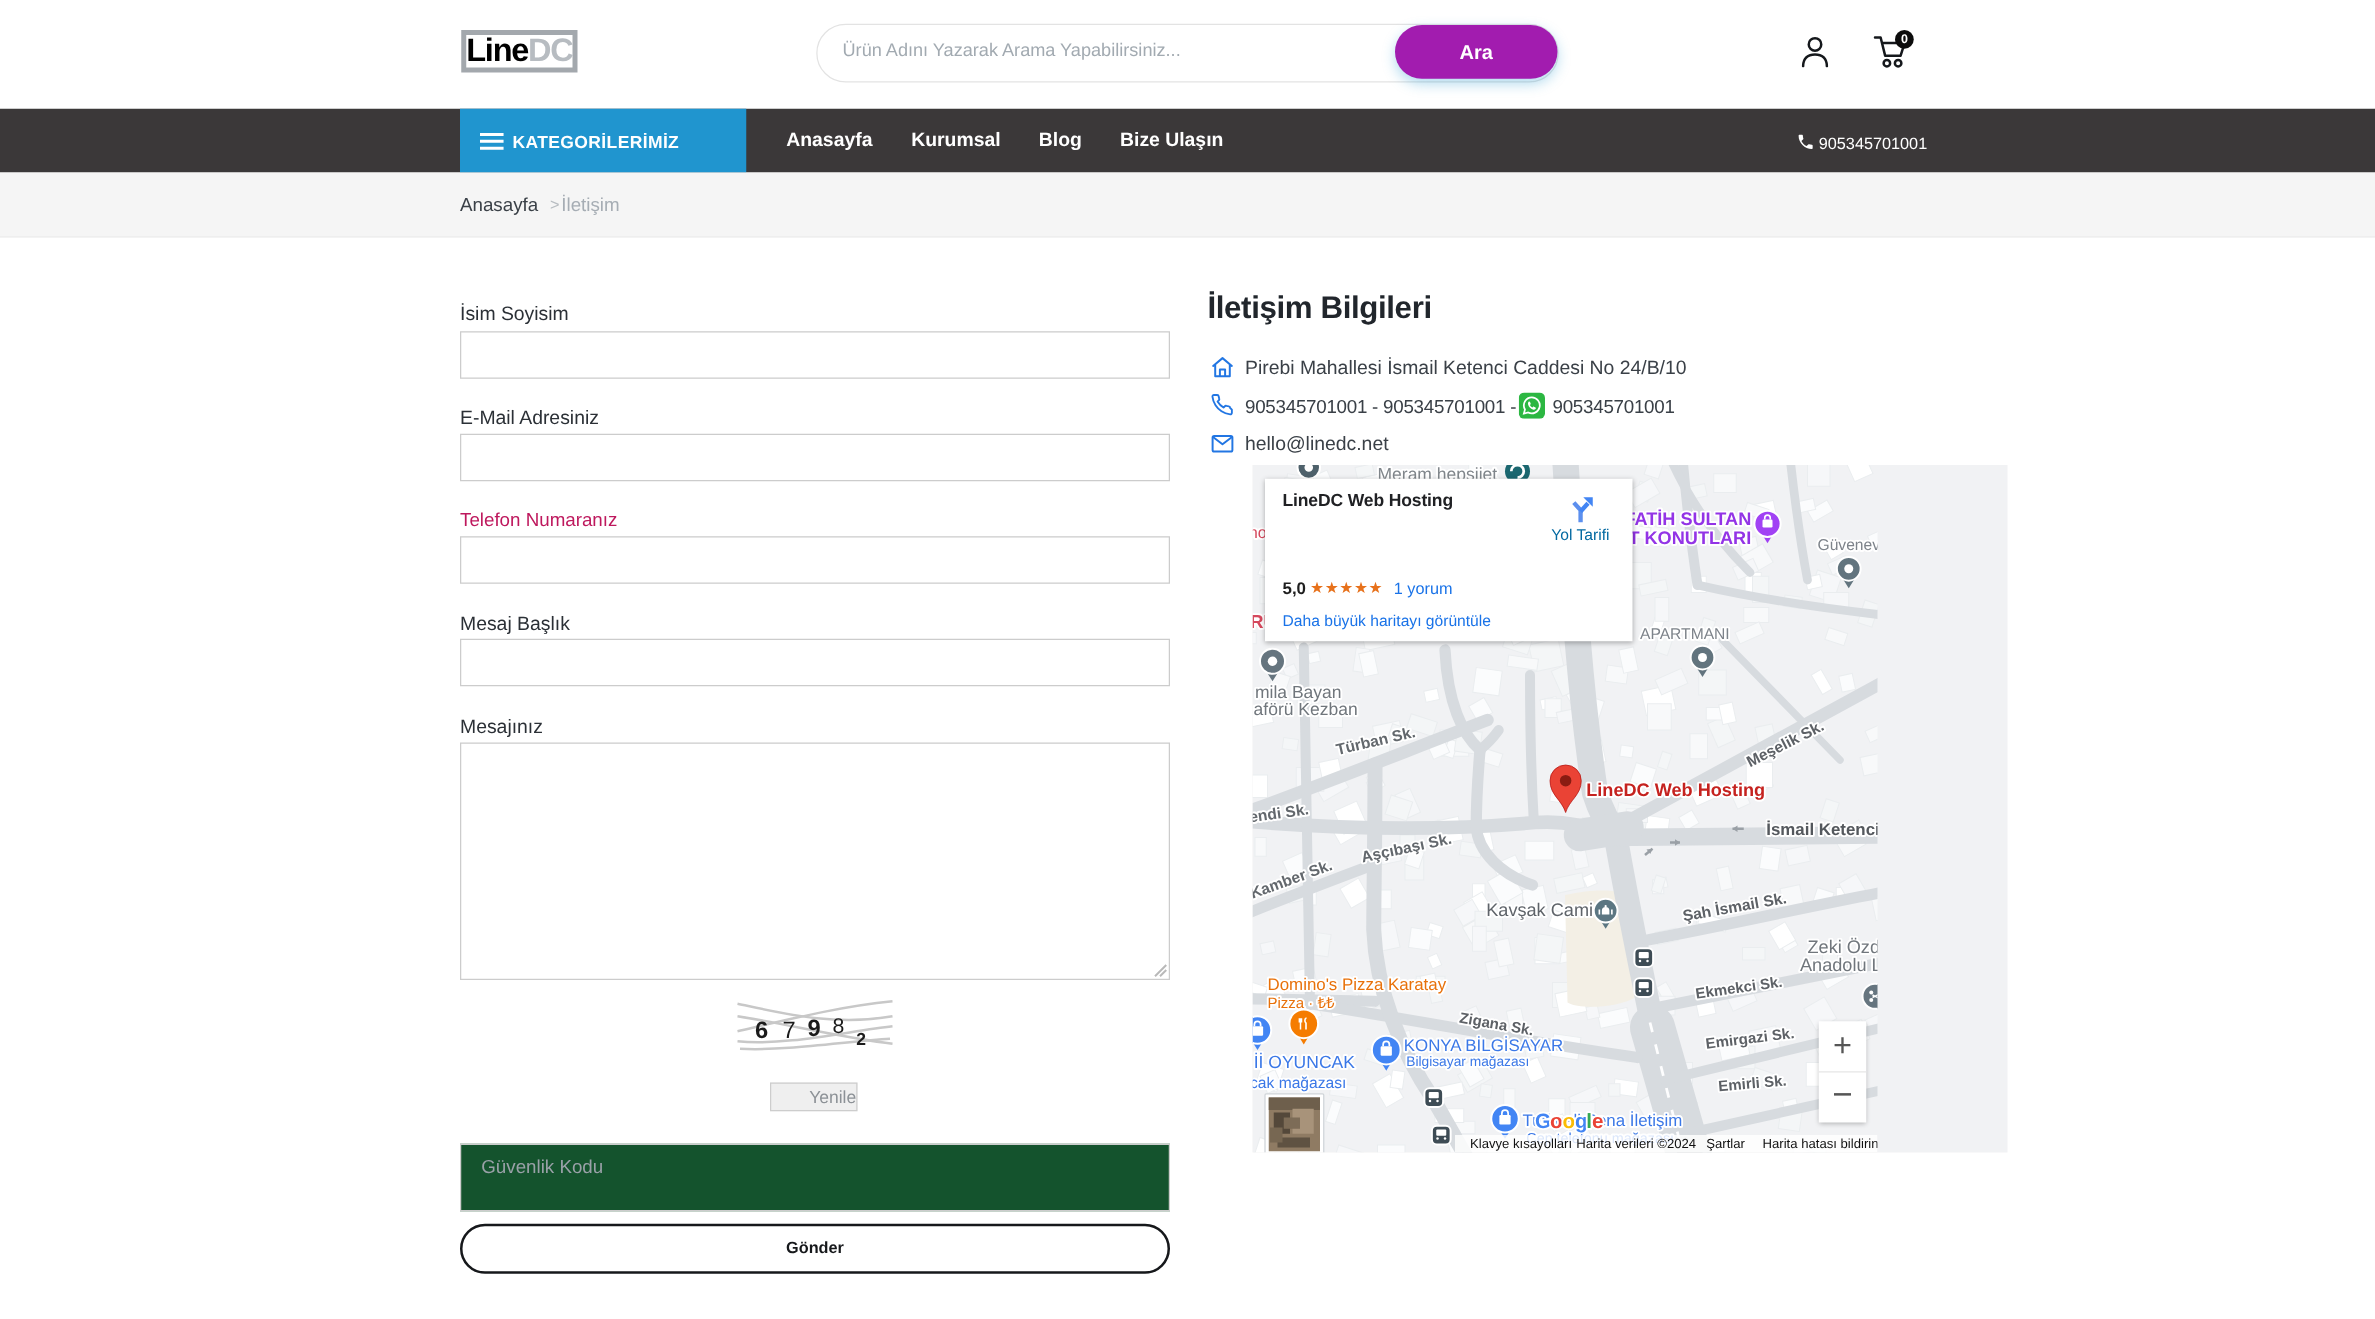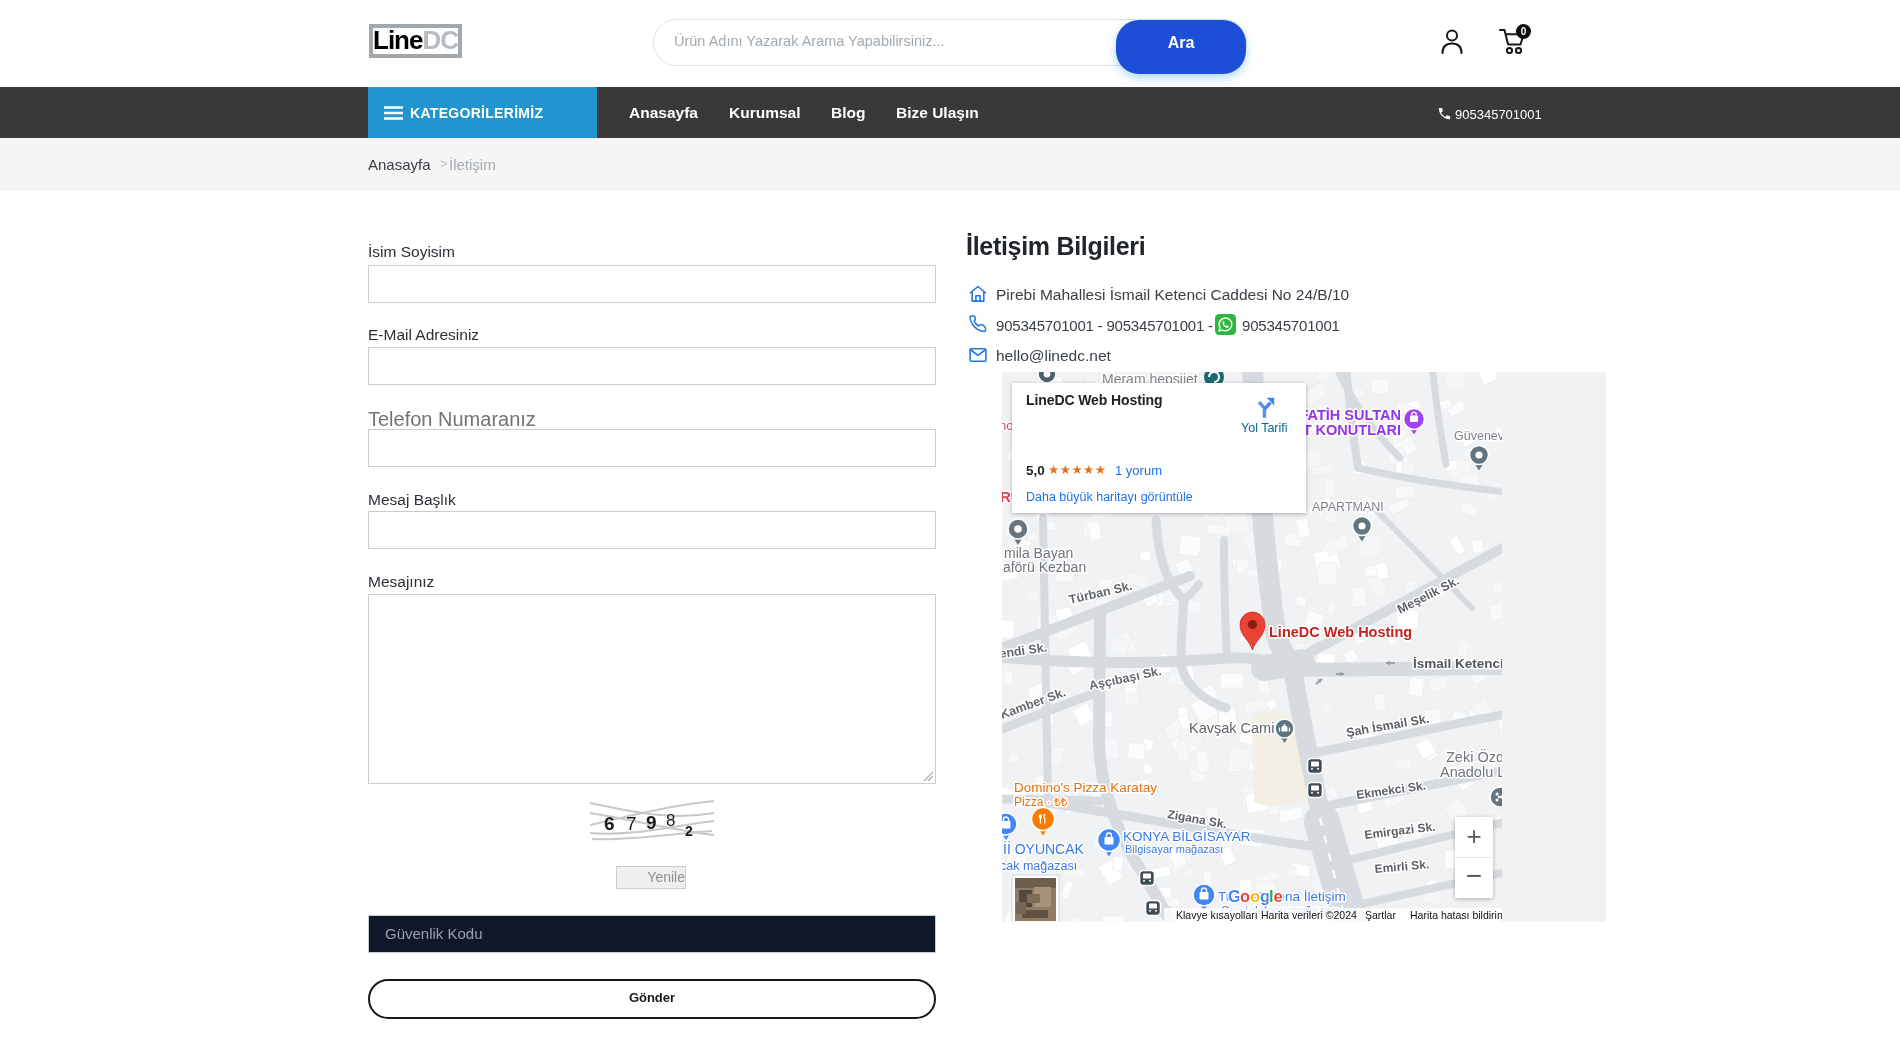--- a/index.html
+++ b/index.html
@@ -6,21 +6,21 @@
 * { margin:0; padding:0; }
 body { -webkit-font-smoothing:antialiased; width:1900px; height:1055px; position:relative; background:#ffffff; font-family:"Liberation Sans", sans-serif; overflow:hidden; }
 </style>
 </head>
 <body>
 
 <div style="position:absolute;left:0;top:0;width:1900px;height:87px;background:#fff"></div>
 <div style="position:absolute;left:369px;top:24px;width:93px;height:34px;border:4px solid #a3a8ad;box-sizing:border-box;text-align:center;font-size:26px;font-weight:700;line-height:25px;letter-spacing:-1px"><span style="color:#000000">Line</span><span style="color:#b7bcc1">DC</span></div>
 <div style="position:absolute;left:653px;top:19px;width:594px;height:47px;border:1px solid #e3e3e3;border-radius:24px;box-sizing:border-box;background:#fff"></div>
 <div style="position:absolute;left:674px;top:33px;font-size:14.5px;color:#a2aab1">Ürün Adını Yazarak Arama Yapabilirsiniz...</div>
-<div style="position:absolute;left:1116px;top:20px;width:130px;height:54px;background:#1d4ed8;border-radius:23px;text-align:center;font-size:16px;font-weight:700;color:#fff;line-height:45px;box-shadow:0 4px 10px rgba(32,149,207,.35)">Ara</div>
+<div style="position:absolute;left:1116px;top:20px;width:130px;height:43px;background:#a21caf;border-radius:23px;text-align:center;font-size:16px;font-weight:700;color:#fff;line-height:45px;box-shadow:0 4px 10px rgba(32,149,207,.35)">Ara</div>
 <svg width="24" height="26" viewBox="0 0 24 26" style="position:absolute;left:1440px;top:28px">
 <circle cx="12" cy="7.5" r="5" stroke="#15181c" stroke-width="2" fill="none"></circle>
 <path d="M 2.5,25 C 2.5,18.5 6.5,15.5 12,15.5 C 17.5,15.5 21.5,18.5 21.5,25" stroke="#15181c" stroke-width="2" fill="none" stroke-linecap="round"></path>
 </svg>
 <svg width="30" height="30" viewBox="0 0 30 30" style="position:absolute;left:1498px;top:26px">
 <path d="M 2,4 h 4.5 l 3.6,14.5 h 12.4 l 3.2,-10.2 H 8" stroke="#15181c" stroke-width="2" fill="none" stroke-linejoin="round" stroke-linecap="round"></path>
 <circle cx="11.5" cy="24.5" r="2.6" stroke="#15181c" stroke-width="2" fill="none"></circle>
 <circle cx="20.5" cy="24.5" r="2.6" stroke="#15181c" stroke-width="2" fill="none"></circle>
 </svg>
 <div style="position:absolute;left:1516px;top:24px;width:15px;height:15px;background:#0c0c0c;border-radius:50%;color:#fff;font-size:10px;font-weight:700;text-align:center;line-height:15px">0</div>
@@ -42,21 +42,21 @@
 
 <div style="position:absolute;left:0;top:138px;width:1900px;height:52px;background:#f5f5f5;border-bottom:1px solid #ececec;box-sizing:border-box"></div>
 <div style="position:absolute;left:368px;top:156px;font-size:15px;color:#3a4047">Anasayfa</div>
 <div style="position:absolute;left:440px;top:156px;font-size:13px;color:#b7bcc1">&gt;</div>
 <div style="position:absolute;left:449px;top:156px;font-size:15px;color:#a6adb4">İletişim</div>
 
 <div style="position:absolute;left:368px;top:243px;font-size:15.5px;color:#2b3036">İsim Soyisim</div>
 <div style="position:absolute;left:368px;top:265px;width:568px;height:38px;border:1px solid #cccccc;background:#fff;box-sizing:border-box"></div>
 <div style="position:absolute;left:368px;top:326px;font-size:15.5px;color:#2b3036">E-Mail Adresiniz</div>
 <div style="position:absolute;left:368px;top:347px;width:568px;height:38px;border:1px solid #cccccc;background:#fff;box-sizing:border-box"></div>
-<div style="position:absolute;left:368px;top:408px;font-size:20px;color:#737373">Telefon Numaranız</div>
+<div style="position:absolute;left:368px;top:408px;font-size:15px;color:#be185d">Telefon Numaranız</div>
 <div style="position:absolute;left:368px;top:429px;width:568px;height:38px;border:1px solid #cccccc;background:#fff;box-sizing:border-box"></div>
 <div style="position:absolute;left:368px;top:491px;font-size:15.5px;color:#2b3036">Mesaj Başlık</div>
 <div style="position:absolute;left:368px;top:511px;width:568px;height:38px;border:1px solid #cccccc;background:#fff;box-sizing:border-box"></div>
 <div style="position:absolute;left:368px;top:573px;font-size:15.5px;color:#2b3036">Mesajınız</div>
 <div style="position:absolute;left:368px;top:594px;width:568px;height:190px;border:1px solid #cccccc;background:#fff;box-sizing:border-box"></div>
 <svg width="12" height="12" viewBox="0 0 12 12" style="position:absolute;left:922px;top:770px">
     <path d="M2,11 L11,2 M6,11 L11,6" stroke="#b9b9b9" stroke-width="1.6"></path>
   </svg>
 <svg width="128" height="46" viewBox="0 0 128 46" style="position:absolute;left:588px;top:797px">
 <g stroke="#c8c8c8" stroke-width="2" fill="none">
@@ -68,21 +68,21 @@
 </g>
 <g fill="#1b1b1b" font-family="'Liberation Sans',sans-serif">
 <text x="16" y="33" font-size="19" font-weight="700">6</text>
 <text x="38" y="33" font-size="19" font-weight="400">7</text>
 <text x="58" y="32" font-size="19" font-weight="700">9</text>
 <text x="78" y="29" font-size="17" font-weight="400">8</text>
 <text x="97" y="39" font-size="14" font-weight="700">2</text>
 </g>
 </svg>
 <div style="position:absolute;left:616px;top:866px;width:70px;height:23px;background:#efefef;border:1px solid #cdcdcd;box-sizing:border-box;text-align:right;font-size:14px;color:#8c9196;line-height:21px">Yenile</div>
-<div style="position:absolute;left:368px;top:915px;width:568px;height:38px;border:1px solid #cccccc;background:#0f172a;box-sizing:border-box;font-size:15px;color:#9aa1a8;line-height:36px;padding-left:16px">Güvenlik Kodu</div>
+<div style="position:absolute;left:368px;top:915px;width:568px;height:54px;border:1px solid #cccccc;background:#14532d;box-sizing:border-box;font-size:15px;color:#9aa1a8;line-height:36px;padding-left:16px">Güvenlik Kodu</div>
 <div style="position:absolute;left:368px;top:979px;width:568px;height:40px;border:2.5px solid #16181b;border-radius:21px;box-sizing:border-box;text-align:center;font-size:13px;font-weight:700;color:#16181b;line-height:34px;background:#fff">Gönder</div>
 
 <div style="position:absolute;left:966px;top:232px;font-size:25px;font-weight:700;color:#21262c;letter-spacing:-0.3px">İletişim Bilgileri</div>
 <svg width="20" height="20" viewBox="0 0 24 24" style="position:absolute;left:968px;top:284px">
 <path d="M 3,10.5 L 12,3 L 21,10.5 M 5,9 V 20.5 H 19 V 9" stroke="#2276e3" stroke-width="1.9" fill="none" stroke-linecap="round" stroke-linejoin="round"></path>
 <path d="M 9.5,20.5 V 14 h 5 v 6.5" stroke="#2276e3" stroke-width="1.9" fill="none" stroke-linejoin="round"></path>
 </svg>
 <div style="position:absolute;left:996px;top:286px;font-size:15.5px;color:#3a4047">Pirebi Mahallesi İsmail Ketenci Caddesi No 24/B/10</div>
 <svg width="20" height="20" viewBox="0 0 24 24" style="position:absolute;left:968px;top:314px">
 <path d="M21 16.5v3a1.5 1.5 0 0 1-1.65 1.5 19 19 0 0 1-8.3-2.95 18.7 18.7 0 0 1-5.75-5.75A19 19 0 0 1 2.35 3.99 1.5 1.5 0 0 1 3.85 2.35h3a1.5 1.5 0 0 1 1.5 1.3c.1.75.27 1.5.5 2.2a1.5 1.5 0 0 1-.34 1.58L7.24 8.7a16.7 16.7 0 0 0 5.75 5.75l1.27-1.27a1.5 1.5 0 0 1 1.58-.34c.7.23 1.45.4 2.2.5a1.5 1.5 0 0 1 1.3 1.52z" stroke="#2276e3" stroke-width="1.8" fill="none" stroke-linejoin="round"></path>

